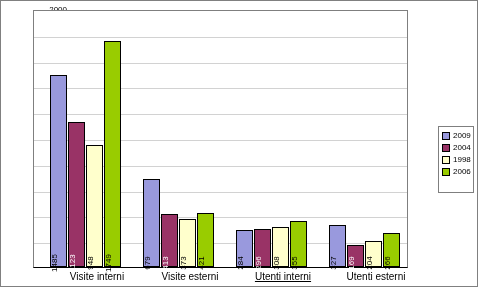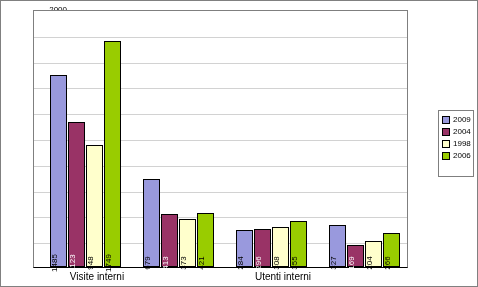--- a/index.html
+++ b/index.html
@@ -78,21 +78,21 @@
     top:271px;
     font-size:10px;
     color:#000;
     text-align:center;
     line-height:9px;
   }
   
   #legend{
     position:absolute;
     left:437px;
-    top:109px;
+    top:125px;
     width:36px;
     border:1px solid #7f7f7f;
     background:#ffffff;
     padding:3px 2px 3px 3px;
     box-sizing:border-box;
   }
   .legend-row{
     display:flex;
     align-items:center;
     height:11px;
@@ -195,21 +195,23 @@
       <div class="bar c2007" style="left:38px;height:26.3px;">
         <span class="val">204</span>
       </div>
       <div class="bar c2006" style="left:56px;height:34.3px;">
         <span class="val">266</span>
       </div>
     </div>
   </div>
 
   <div class="cat-label" style="left:46px;width:100px;">Visite interni</div>
-  <div class="cat-label" style="left:232px;width:100px;">Utenti interni</div>
+  <div class="cat-label" style="left:139px;width:100px;">Visite esterni</div>
+  <div class="cat-label" style="left:232px;width:100px;text-decoration:underline;">Utenti interni</div>
+  <div class="cat-label" style="left:325px;width:100px;">Utenti esterni</div>
 
   <div id="legend">
     <div class="legend-row">
       <span class="legend-swatch c2009"></span>
       <span class="legend-text">2009</span>
     </div>
     <div class="legend-row">
       <span class="legend-swatch c2008"></span>
       <span class="legend-text">2004</span>
     </div>

